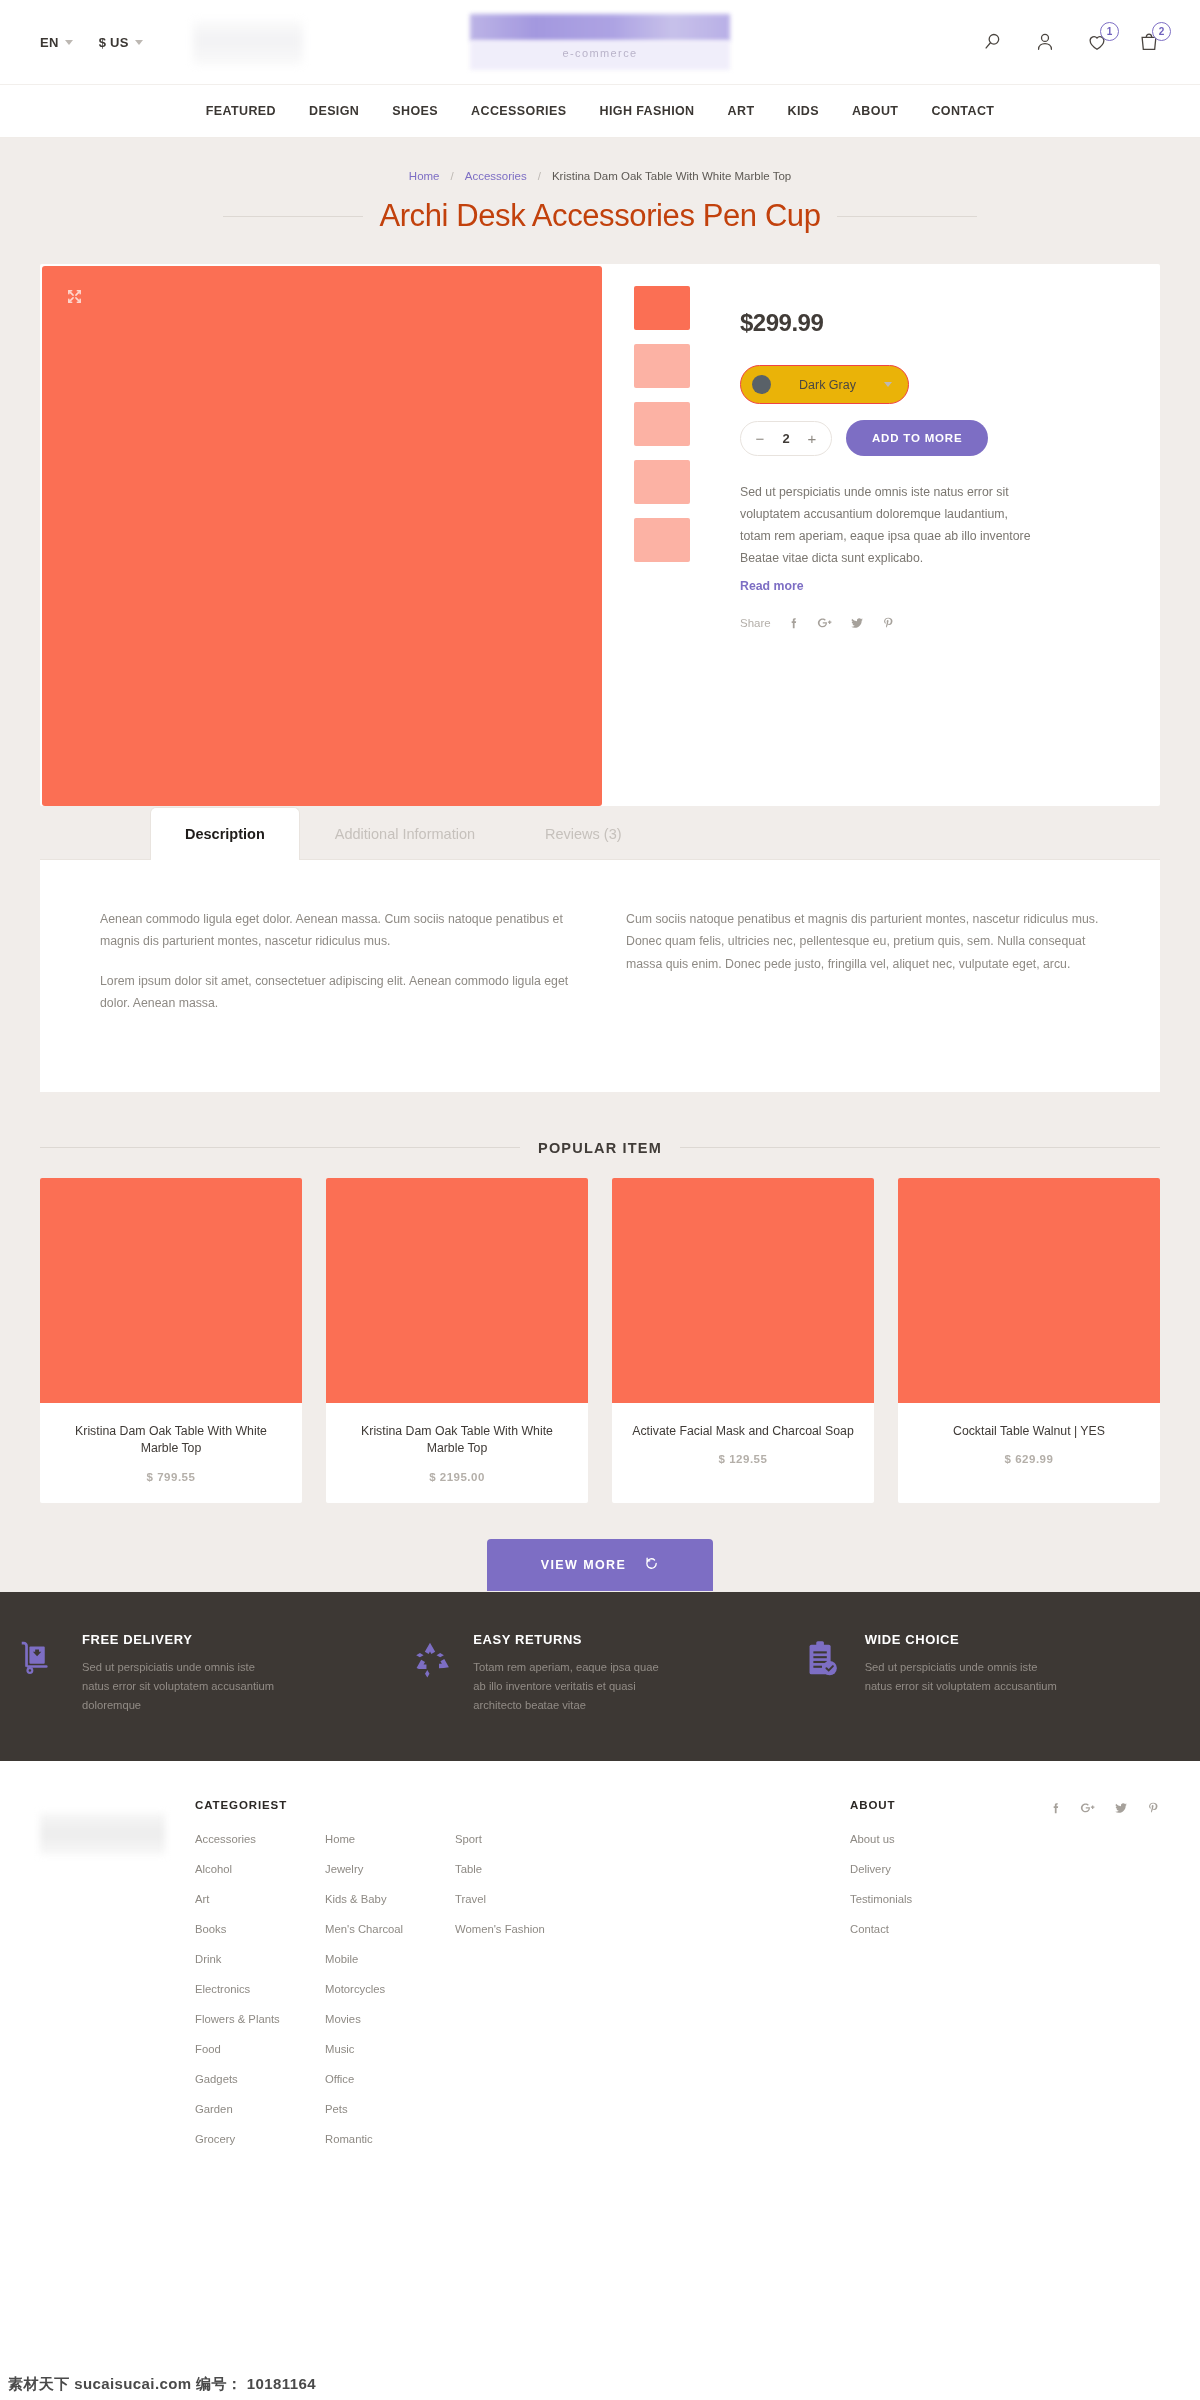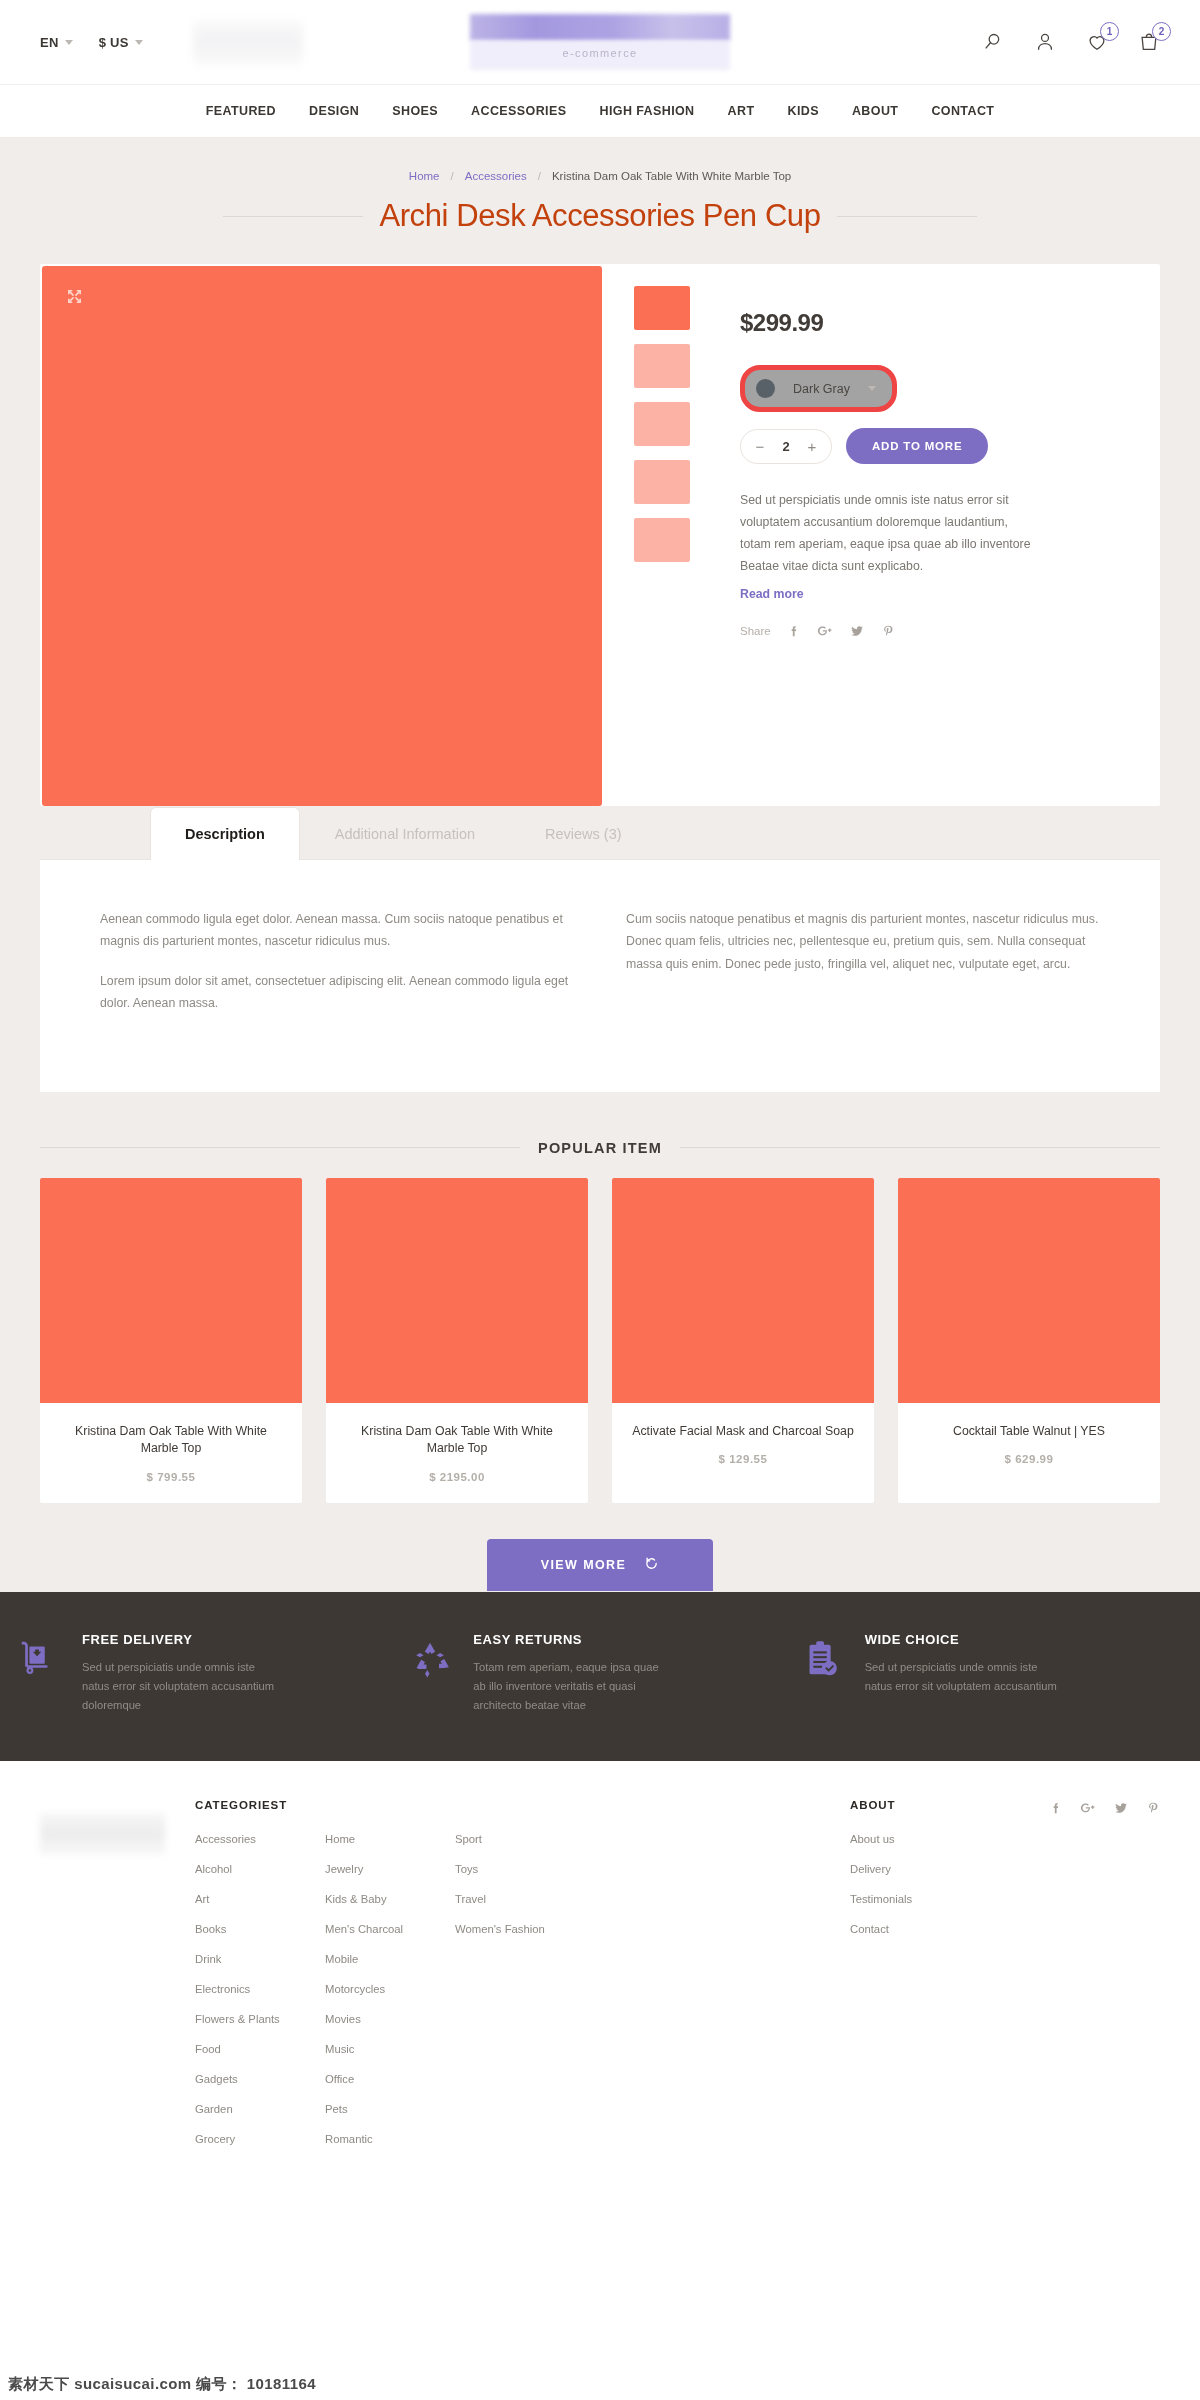--- a/index.html
+++ b/index.html
@@ -147,24 +147,24 @@
   .thumb.active { background: #fb6f54; }
   .thumb.idle   { background: #fcb2a4; }
 
   .info-col { flex: 1; padding: 45px 45px 0 18px; }
   .price {
     font-size: 24px; font-weight: bold; color: #413c38;
     letter-spacing: -.5px;
   }
   .color-select {
     margin-top: 28px;
-    display: inline-flex; align-items: center; gap: 18px;
-    border: 5px solid #ef4444; border-radius: 20px;
+    display: inline-flex; align-items: center; gap: 28px;
+    border: 1px solid #ef4444; border-radius: 20px;
     padding: 9px 16px 9px 11px; cursor: pointer;
-    background: #a3a3a3;
+    background: #eab308;
   }
   .swatch { width: 19px; height: 19px; border-radius: 50%; background: #596168; }
   .color-name { font-size: 12.5px; color: #4b4742; }
 
   .buy-row { margin-top: 16px; display: flex; align-items: center; gap: 14px; }
   .qty {
     display: inline-flex; align-items: center;
     border: 1px solid #e8e3de; border-radius: 20px;
     padding: 8px 6px; background: #fff;
   }
@@ -614,21 +614,21 @@
         <span class="cat-link">Mobile</span>
         <span class="cat-link">Motorcycles</span>
         <span class="cat-link">Movies</span>
         <span class="cat-link">Music</span>
         <span class="cat-link">Office</span>
         <span class="cat-link">Pets</span>
         <span class="cat-link">Romantic</span>
       </div>
       <div class="cat-col">
         <span class="cat-link">Sport</span>
-        <span class="cat-link">Toys</span>
+        <span class="cat-link">Table</span>
         <span class="cat-link">Travel</span>
         <span class="cat-link">Women's Fashion</span>
       </div>
     </div>
   </div>
 
   <div class="foot-about">
     <div class="foot-head">ABOUT</div>
     <span class="cat-link">About us</span>
     <span class="cat-link">Delivery</span>

